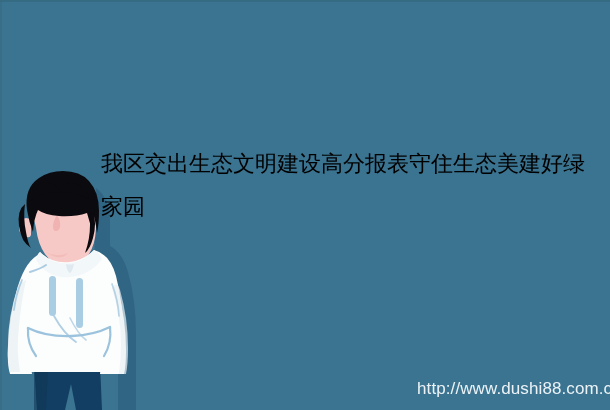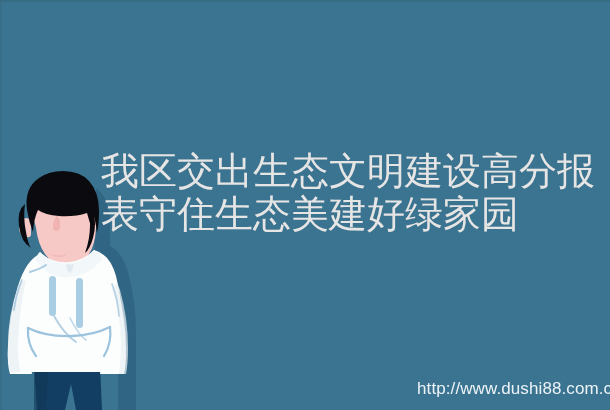--- a/index.html
+++ b/index.html
@@ -32,24 +32,24 @@
     left: 0; top: 0;
     width: 2px; height: 410px;
     background: #36697f;
     opacity: .55;
   }
 
   
   #headline {
     position: absolute;
     left: 101px;
-    top: 150px;
+    top: 142px;
     width: 500px;
-    color: #e5e5e5;
-    font-size: 38px;
+    color: #000000;
+    font-size: 22px;
     line-height: 43px;
     letter-spacing: 0px;
     white-space: pre-wrap;
     text-shadow: 0 0 1px rgba(0,0,0,.10);
   }
 
   
   #watermark {
     position: absolute;
     left: 417px;

